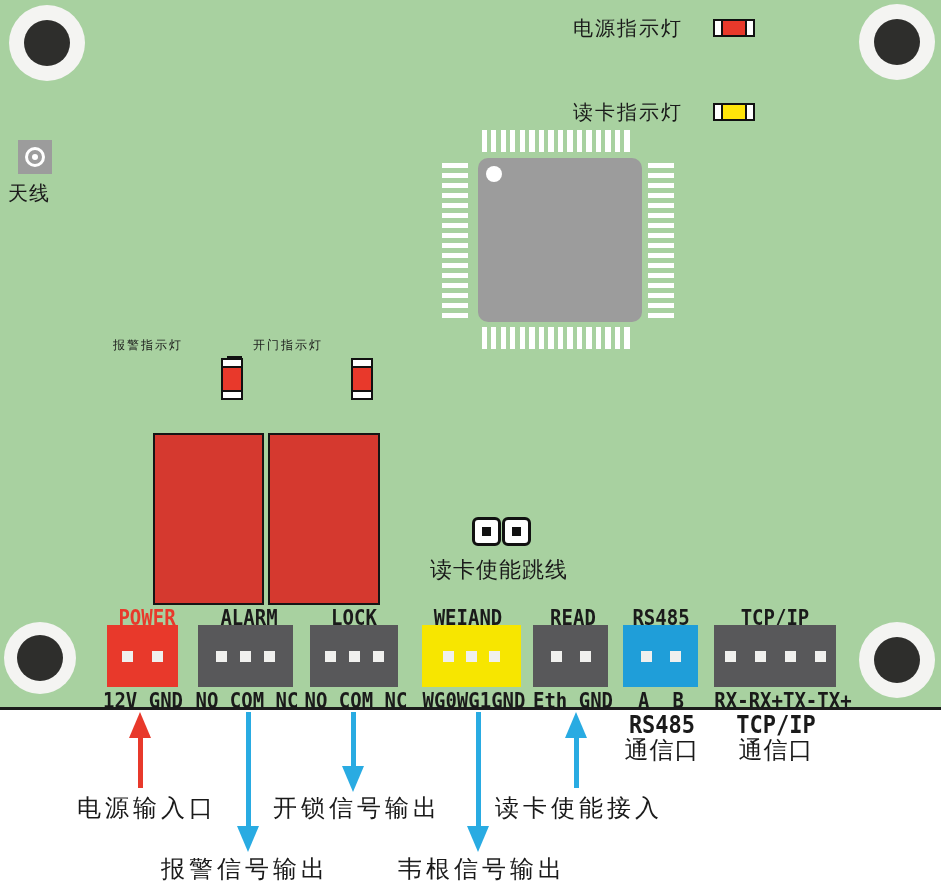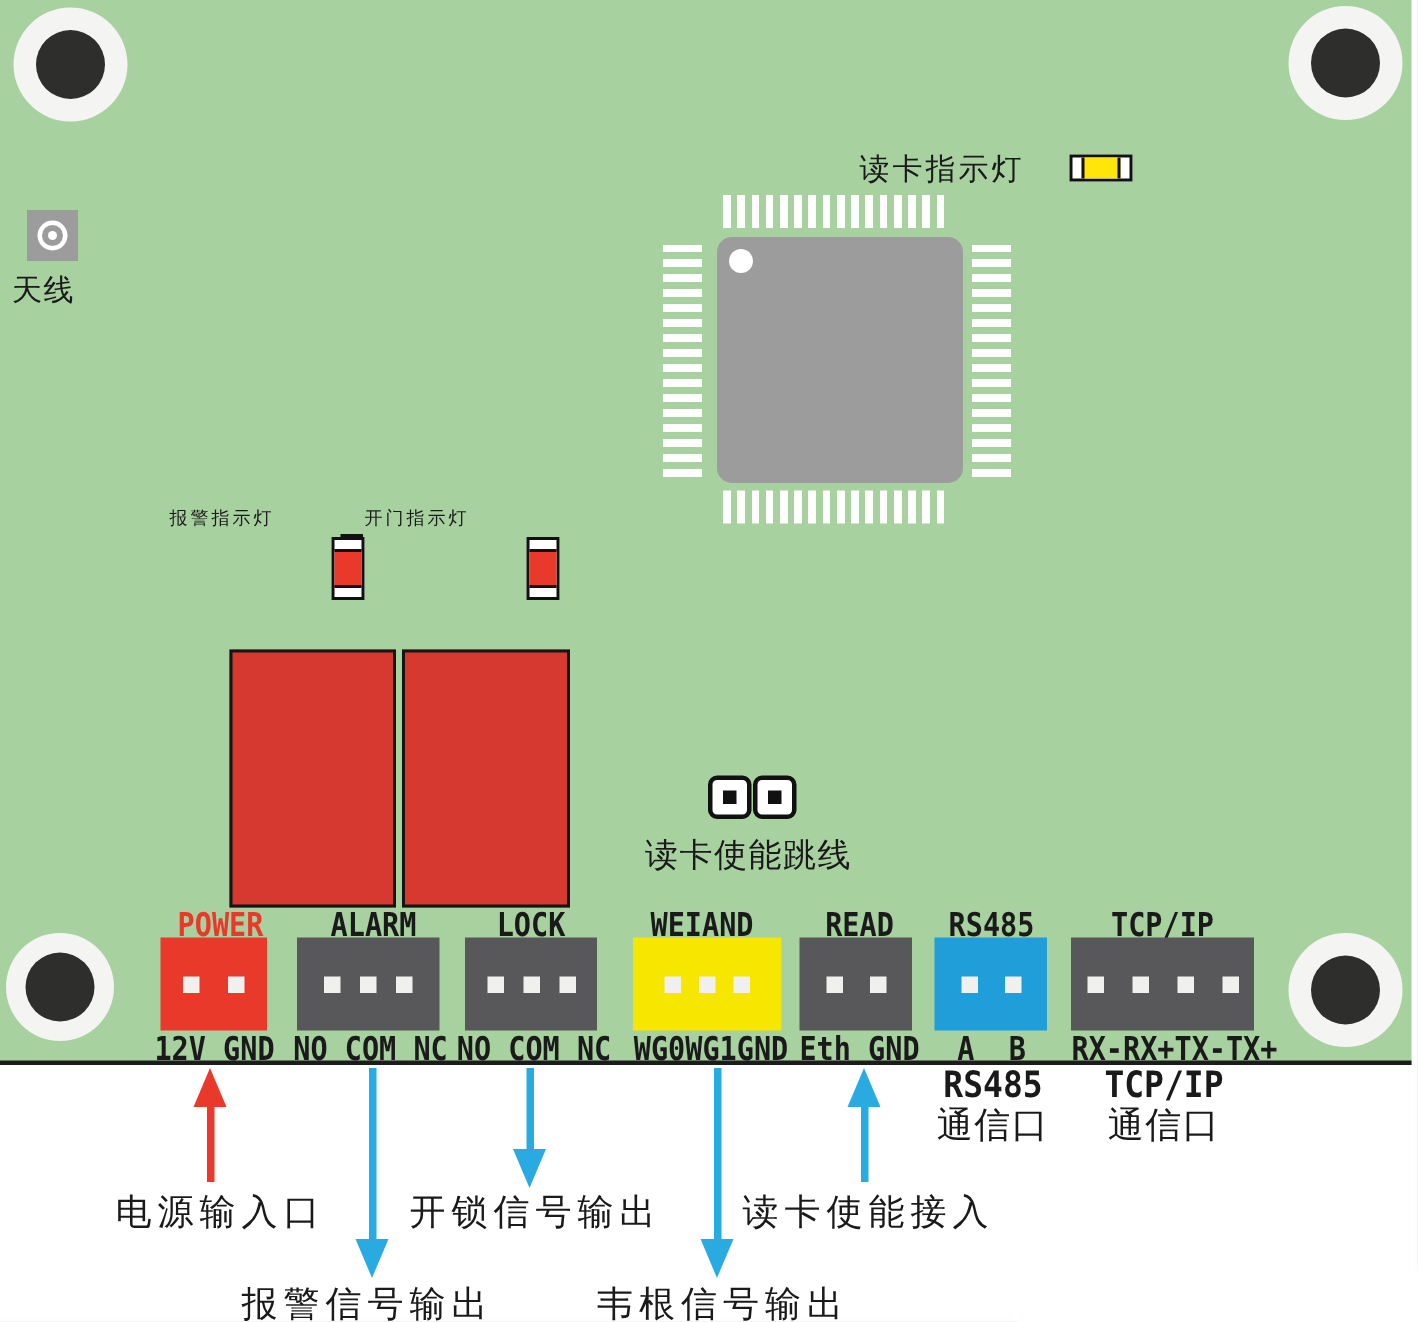--- a/index.html
+++ b/index.html
@@ -190,37 +190,43 @@
         <div class="hole-inner"></div>
       </div>
 
     <div class="antenna">
       <div class="antenna-ring">
           <div class="antenna-dot"></div>
         </div>
     </div>
     <div class="abs antenna-label">天线</div>
 
+    <div class="legend-row" style="top:17px">
+      <span class="legend-label">电源指示灯</span>
+      <span class="led-h">
+          <span class="led-h-fill" style="background: rgb(232, 57, 43);"></span>
+        </span>
+    </div>
     <div class="legend-row" style="top:101px">
       <span class="legend-label">读卡指示灯</span>
       <span class="led-h">
           <span class="led-h-fill" style="background: rgb(255, 229, 10);"></span>
         </span>
     </div>
 
     <div class="cpu-pins-h" style="top:130px"></div>
     <div class="cpu-pins-h" style="top:327px"></div>
     <div class="cpu-pins-v" style="left:442px"></div>
     <div class="cpu-pins-v" style="left:648px"></div>
     <div class="cpu-body">
       <div class="cpu-dot"></div>
     </div>
 
     <div class="sled-label" style="left:113px">报警指示灯</div>
-    <div class="sled-label" style="left:243px">开门指示灯</div>
+    <div class="sled-label" style="left:253px">开门指示灯</div>
     <div class="sled-link"></div>
     <div class="led-v" style="left:221px">
         <span class="led-v-fill" style="background: rgb(232, 57, 43);"></span>
       </div>
     <div class="led-v" style="left:351px">
         <span class="led-v-fill" style="background: rgb(232, 57, 43);"></span>
       </div>
 
     <div class="relay relay-1" style="background: rgb(213, 57, 47);"></div>
     <div class="relay relay-2" style="background: rgb(213, 57, 47);"></div>

